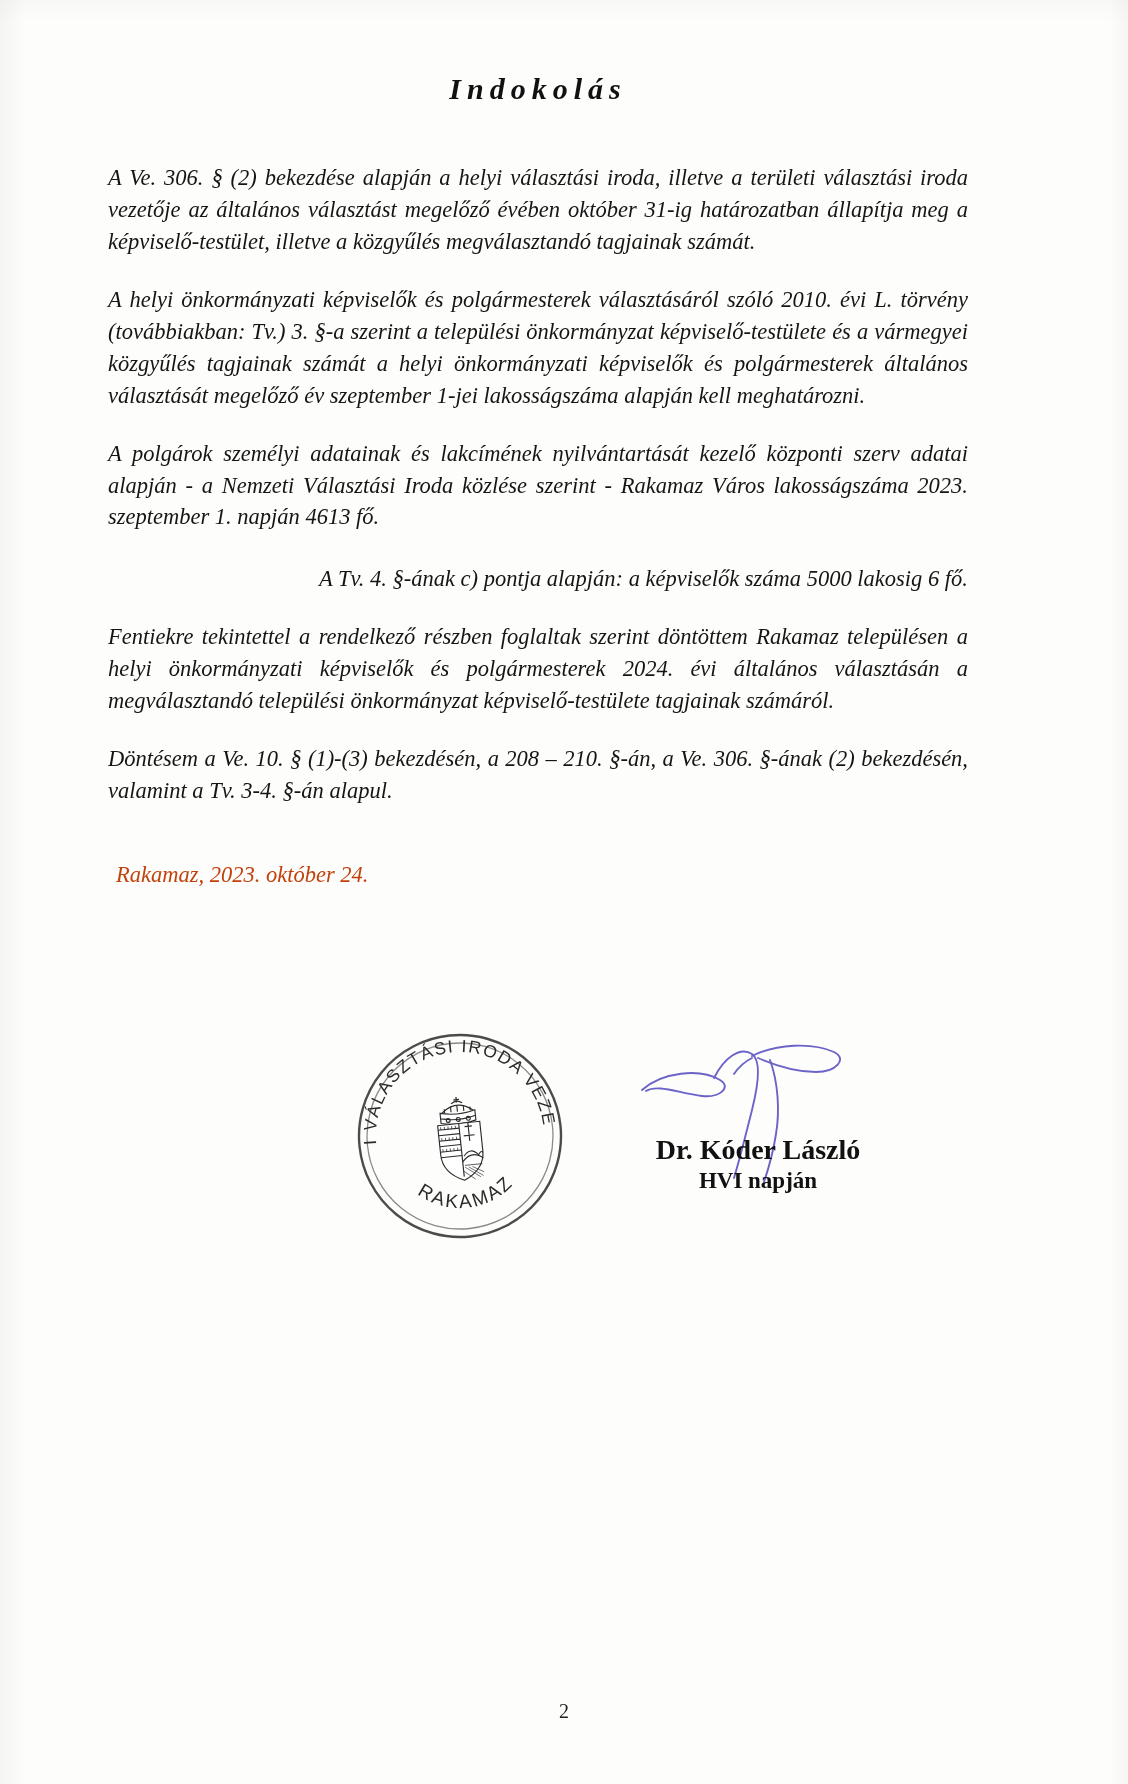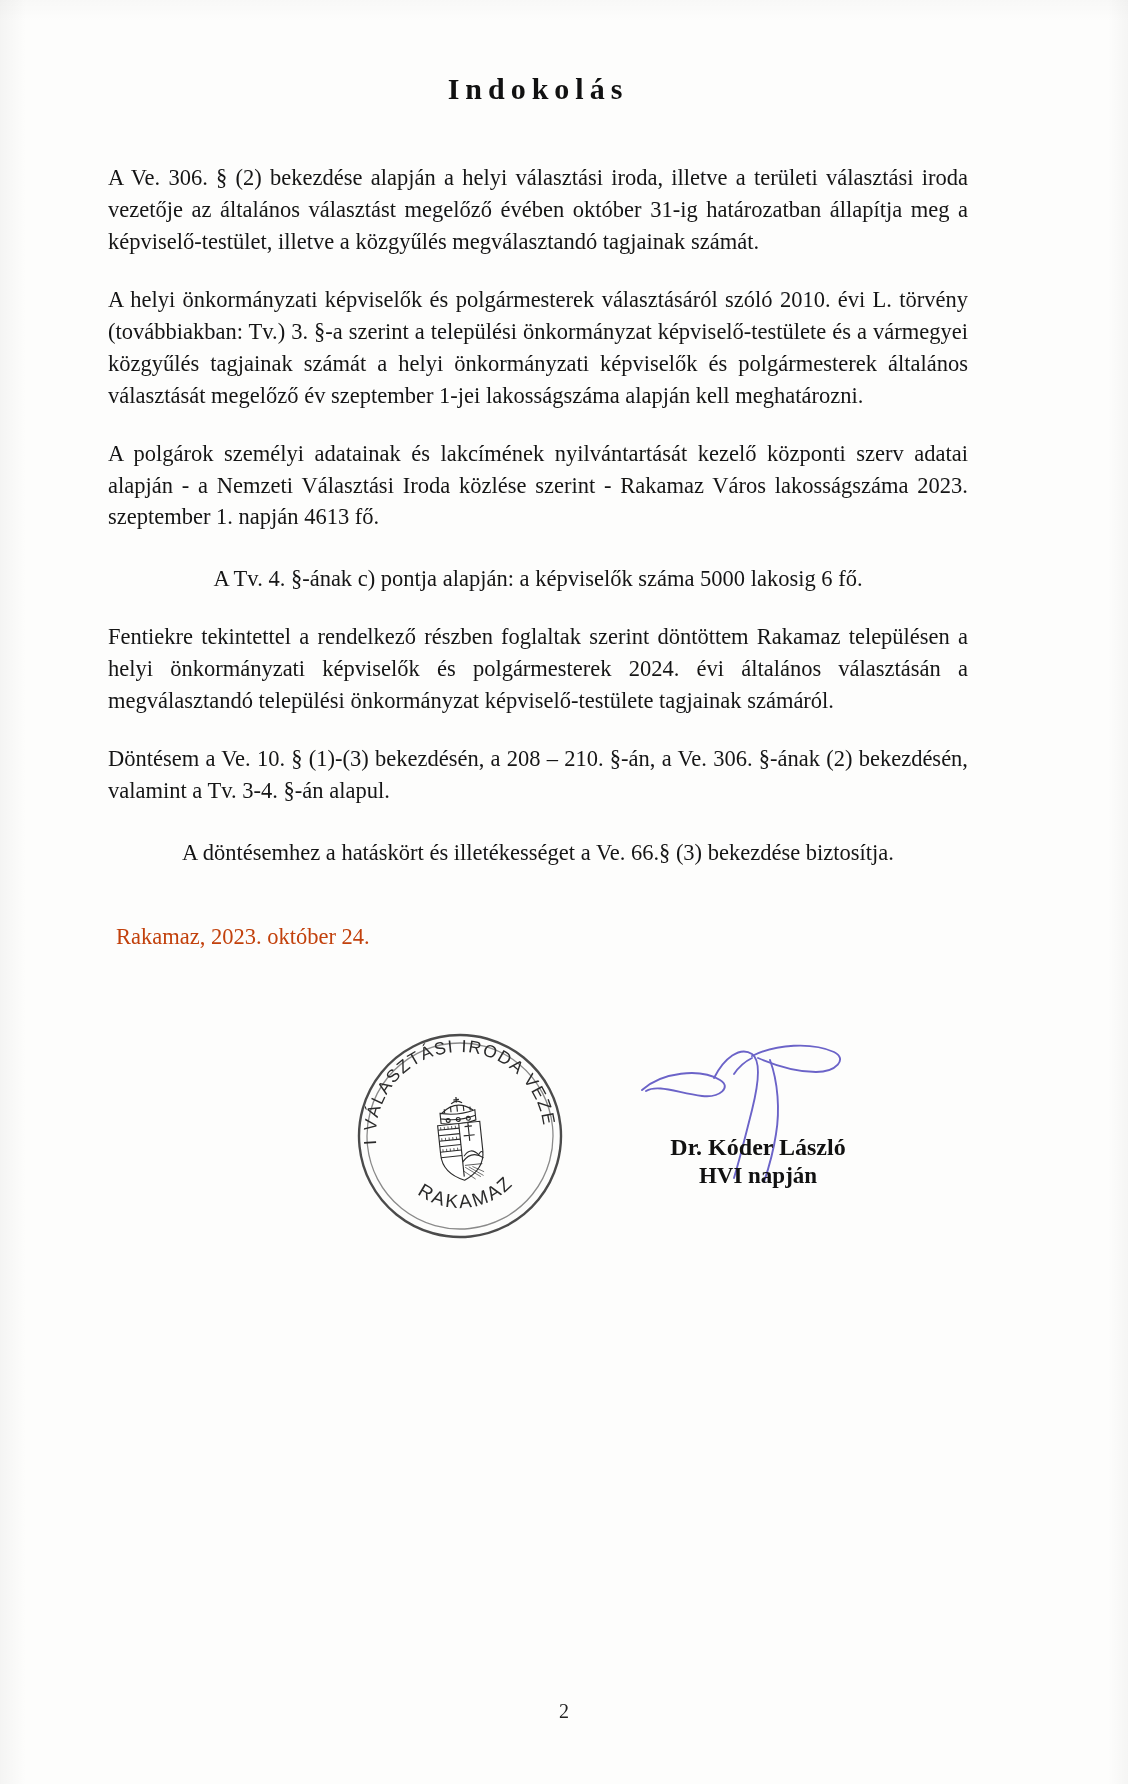--- a/index.html
+++ b/index.html
@@ -29,20 +29,21 @@
     background:
       linear-gradient(to right, rgba(0,0,0,0.035) 0px, rgba(0,0,0,0) 26px),
       linear-gradient(to left, rgba(0,0,0,0.03) 0px, rgba(0,0,0,0) 20px),
       linear-gradient(to bottom, rgba(0,0,0,0.02) 0px, rgba(0,0,0,0) 22px);
   }
   .content {
     position: absolute;
     left: 108px;
     top: 0;
     width: 860px;
+    font-style: italic;
   }
   h1.doc-title {
     font-family: "Liberation Serif", "DejaVu Serif", serif;
     font-size: 30px;
     font-weight: bold;
     letter-spacing: 6px;
     text-align: center;
     margin: 0;
     padding-top: 72px;
     color: #111;
@@ -52,21 +53,21 @@
     line-height: 1.42;
     text-align: justify;
     text-justify: inter-word;
     margin: 0 0 26px 0;
     color: #151515;
   }
   p.para.first {
     margin-top: 56px;
   }
   p.para.tight {
-    text-align: center;
+    text-align: right;
     margin-top: 30px;
   }
   .place-date {
     font-size: 22.5px;
     line-height: 1.42;
     margin: 8px;
     padding-top: 26px;
     color: #c2410c;
   }
   
@@ -91,21 +92,21 @@
     height: 216px;
   }
   .sig-block {
     position: absolute;
     left: 608px;
     top: 122px;
     width: 300px;
     text-align: center;
   }
   .sig-name {
-    font-size: 24px;
+    font-size: 28px;
     font-weight: bold;
     line-height: 1.25;
     color: #111;
     white-space: nowrap;
   }
   .sig-role {
     font-size: 23px;
     font-weight: bold;
     line-height: 1.25;
     color: #111;
@@ -138,21 +139,20 @@
   <div class="content">
 
     <h1 class="doc-title">Indokolás</h1>
 
     <p class="para first">A  Ve.  306.  § (2) bekezdése alapján a helyi választási iroda, illetve a területi választási iroda vezetője az általános választást megelőző évében október 31-ig határozatban állapítja meg a képviselő-testület, illetve a közgyűlés megválasztandó tagjainak számát.</p>
     <p class="para">A helyi önkormányzati képviselők és polgármesterek választásáról szóló 2010. évi L. törvény (továbbiakban: Tv.) 3. §-a szerint a települési önkormányzat képviselő-testülete és a vármegyei közgyűlés tagjainak számát a helyi önkormányzati képviselők és polgármesterek általános választását megelőző év szeptember 1-jei lakosságszáma alapján kell meghatározni.</p>
     <p class="para">A polgárok személyi adatainak és lakcímének nyilvántartását kezelő központi szerv adatai alapján - a Nemzeti Választási Iroda közlése szerint - Rakamaz Város lakosságszáma 2023. szeptember 1. napján 4613 fő.</p>
     <p class="para tight">A Tv. 4. §-ának c) pontja alapján: a képviselők száma 5000 lakosig 6 fő.</p>
     <p class="para">Fentiekre tekintettel a rendelkező részben foglaltak szerint döntöttem Rakamaz településen a helyi önkormányzati képviselők és polgármesterek 2024. évi általános választásán a megválasztandó települési önkormányzat képviselő-testülete tagjainak számáról.</p>
     <p class="para">Döntésem a Ve. 10. § (1)-(3) bekezdésén, a 208 – 210. §-án, a Ve. 306. §-ának (2) bekezdésén, valamint a Tv. 3-4. §-án alapul.</p>
-    <p class="para tight">A döntésemhez a hatáskört és illetékességet a Ve. 66.§ (3) bekezdése biztosítja.</p>
 
     <p class="place-date">Rakamaz, 2023. október 24.</p>
   </div>
 
   <div class="sign-area">
 
     <div class="seal">
       <svg viewBox="0 0 216 216" xmlns="http://www.w3.org/2000/svg" aria-hidden="true">
         <defs>
           <path id="arcTop" d="M 24,108 A 84,84 0 0 1 192,108"></path>

